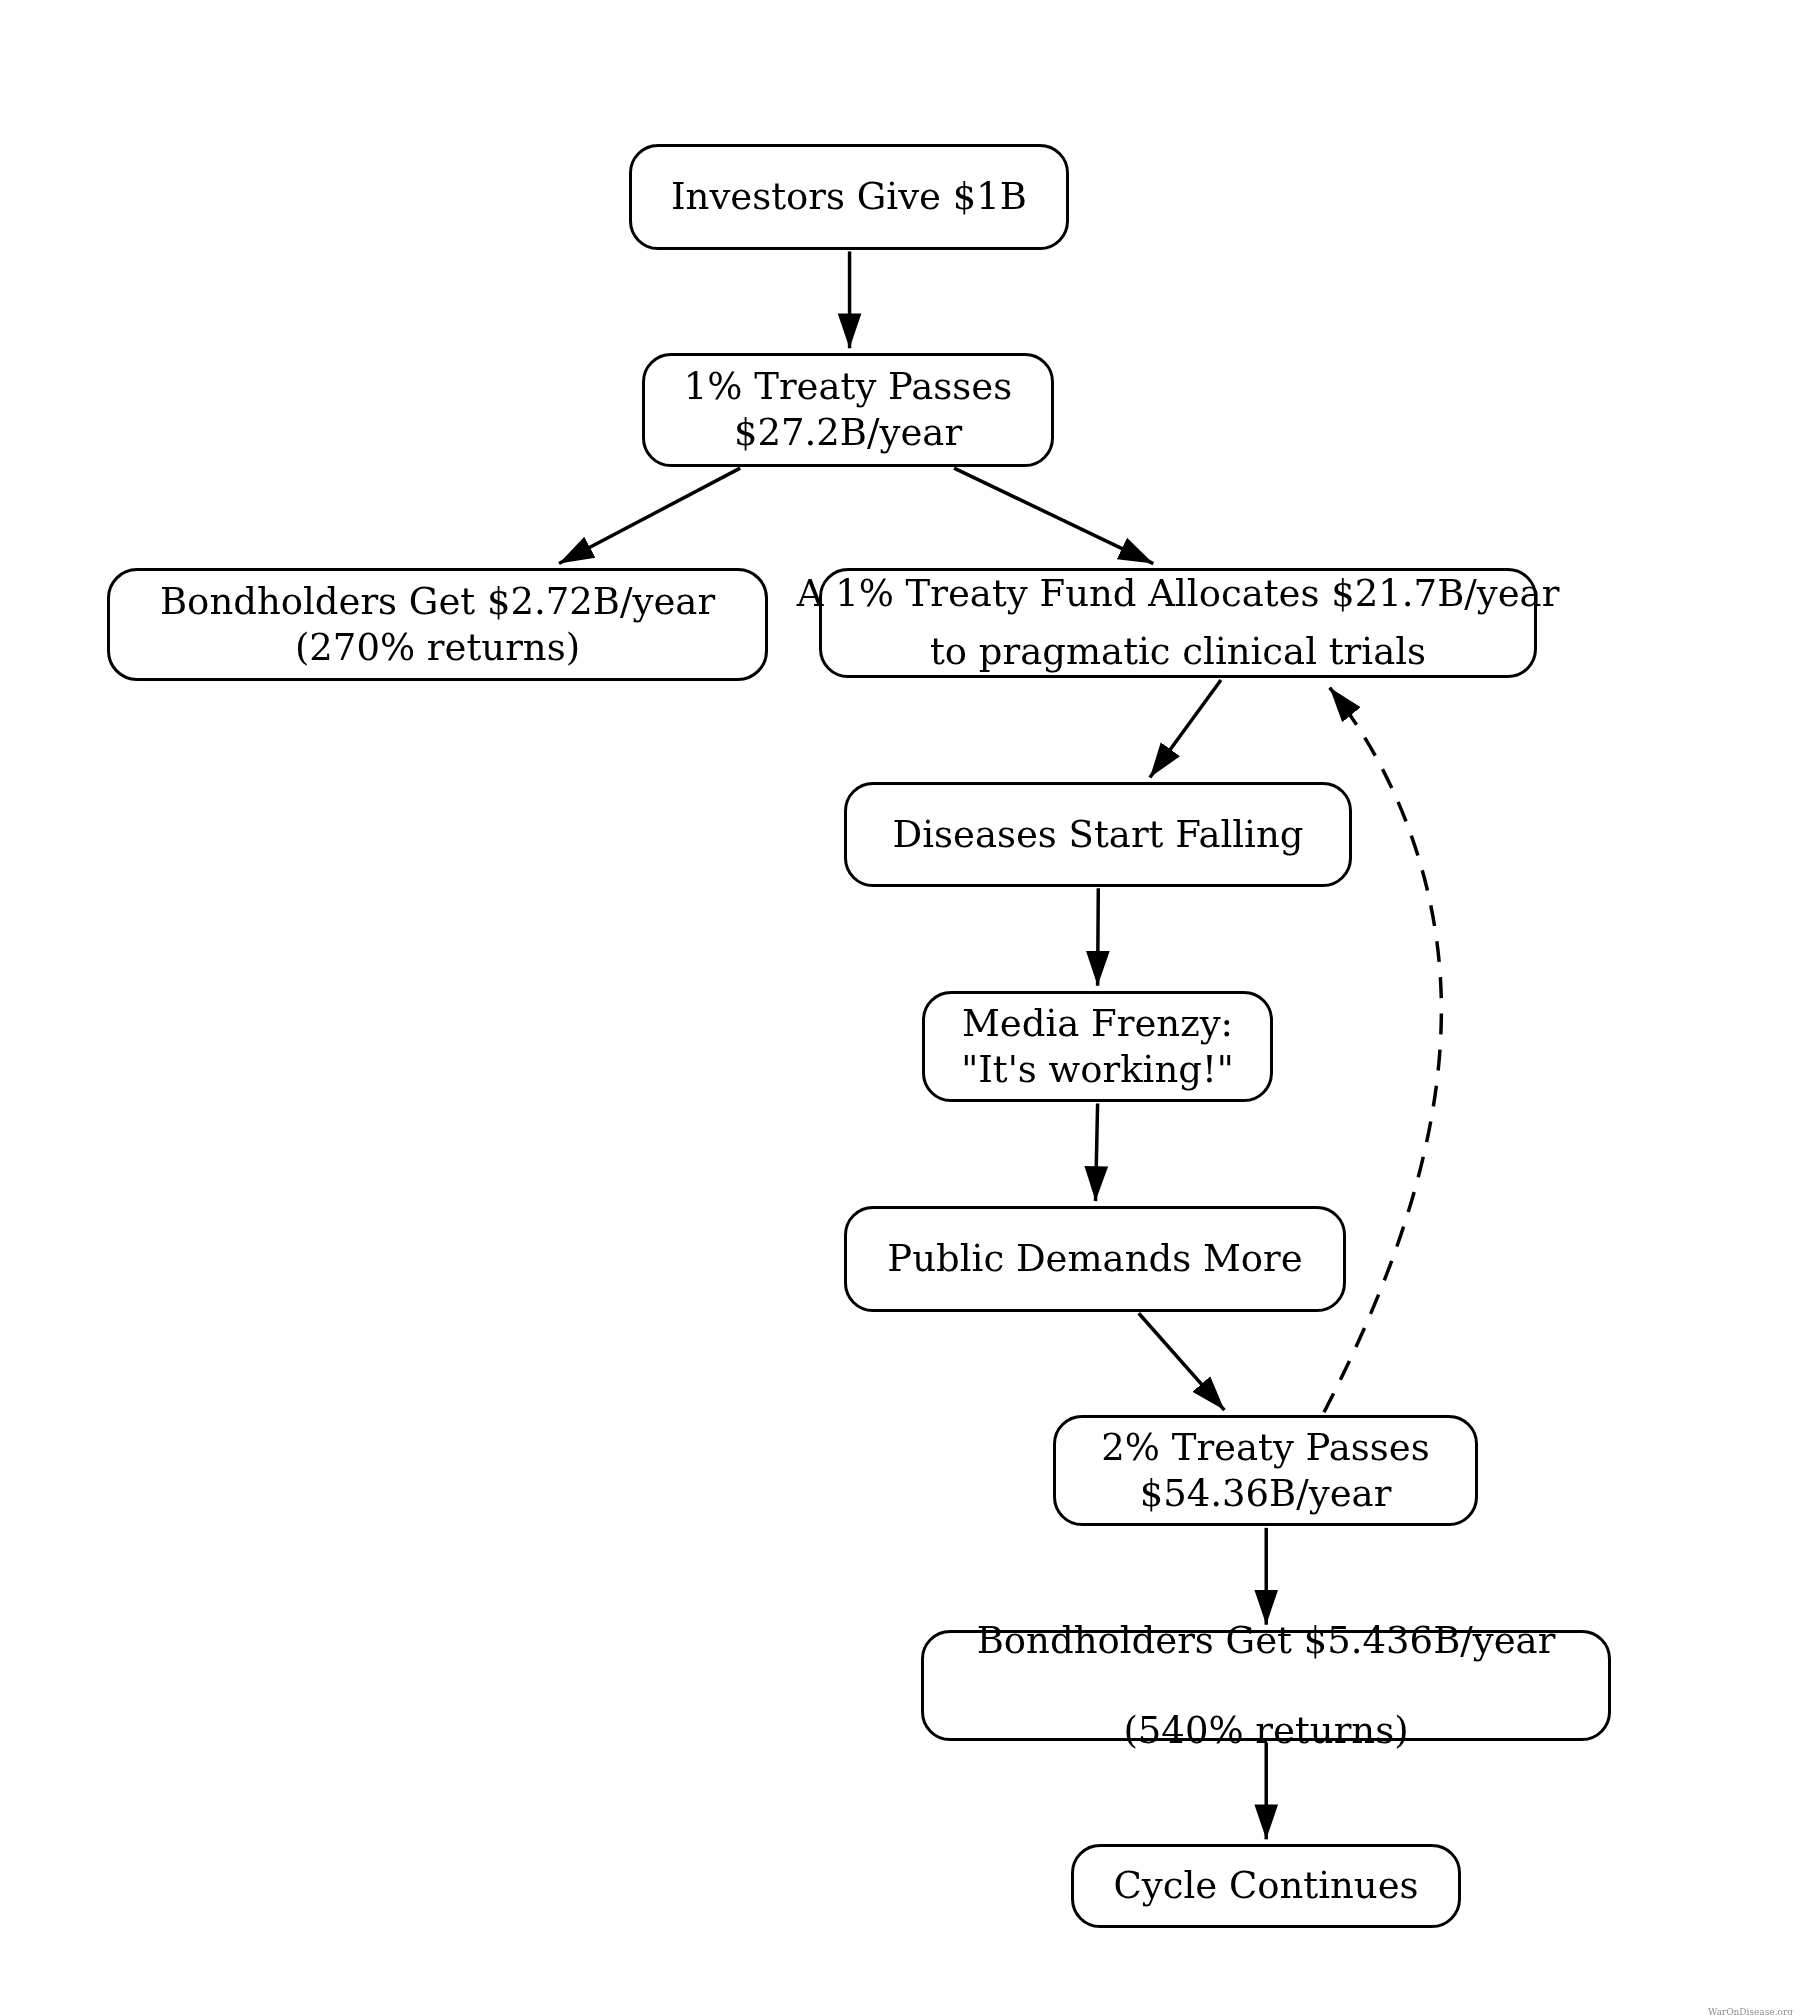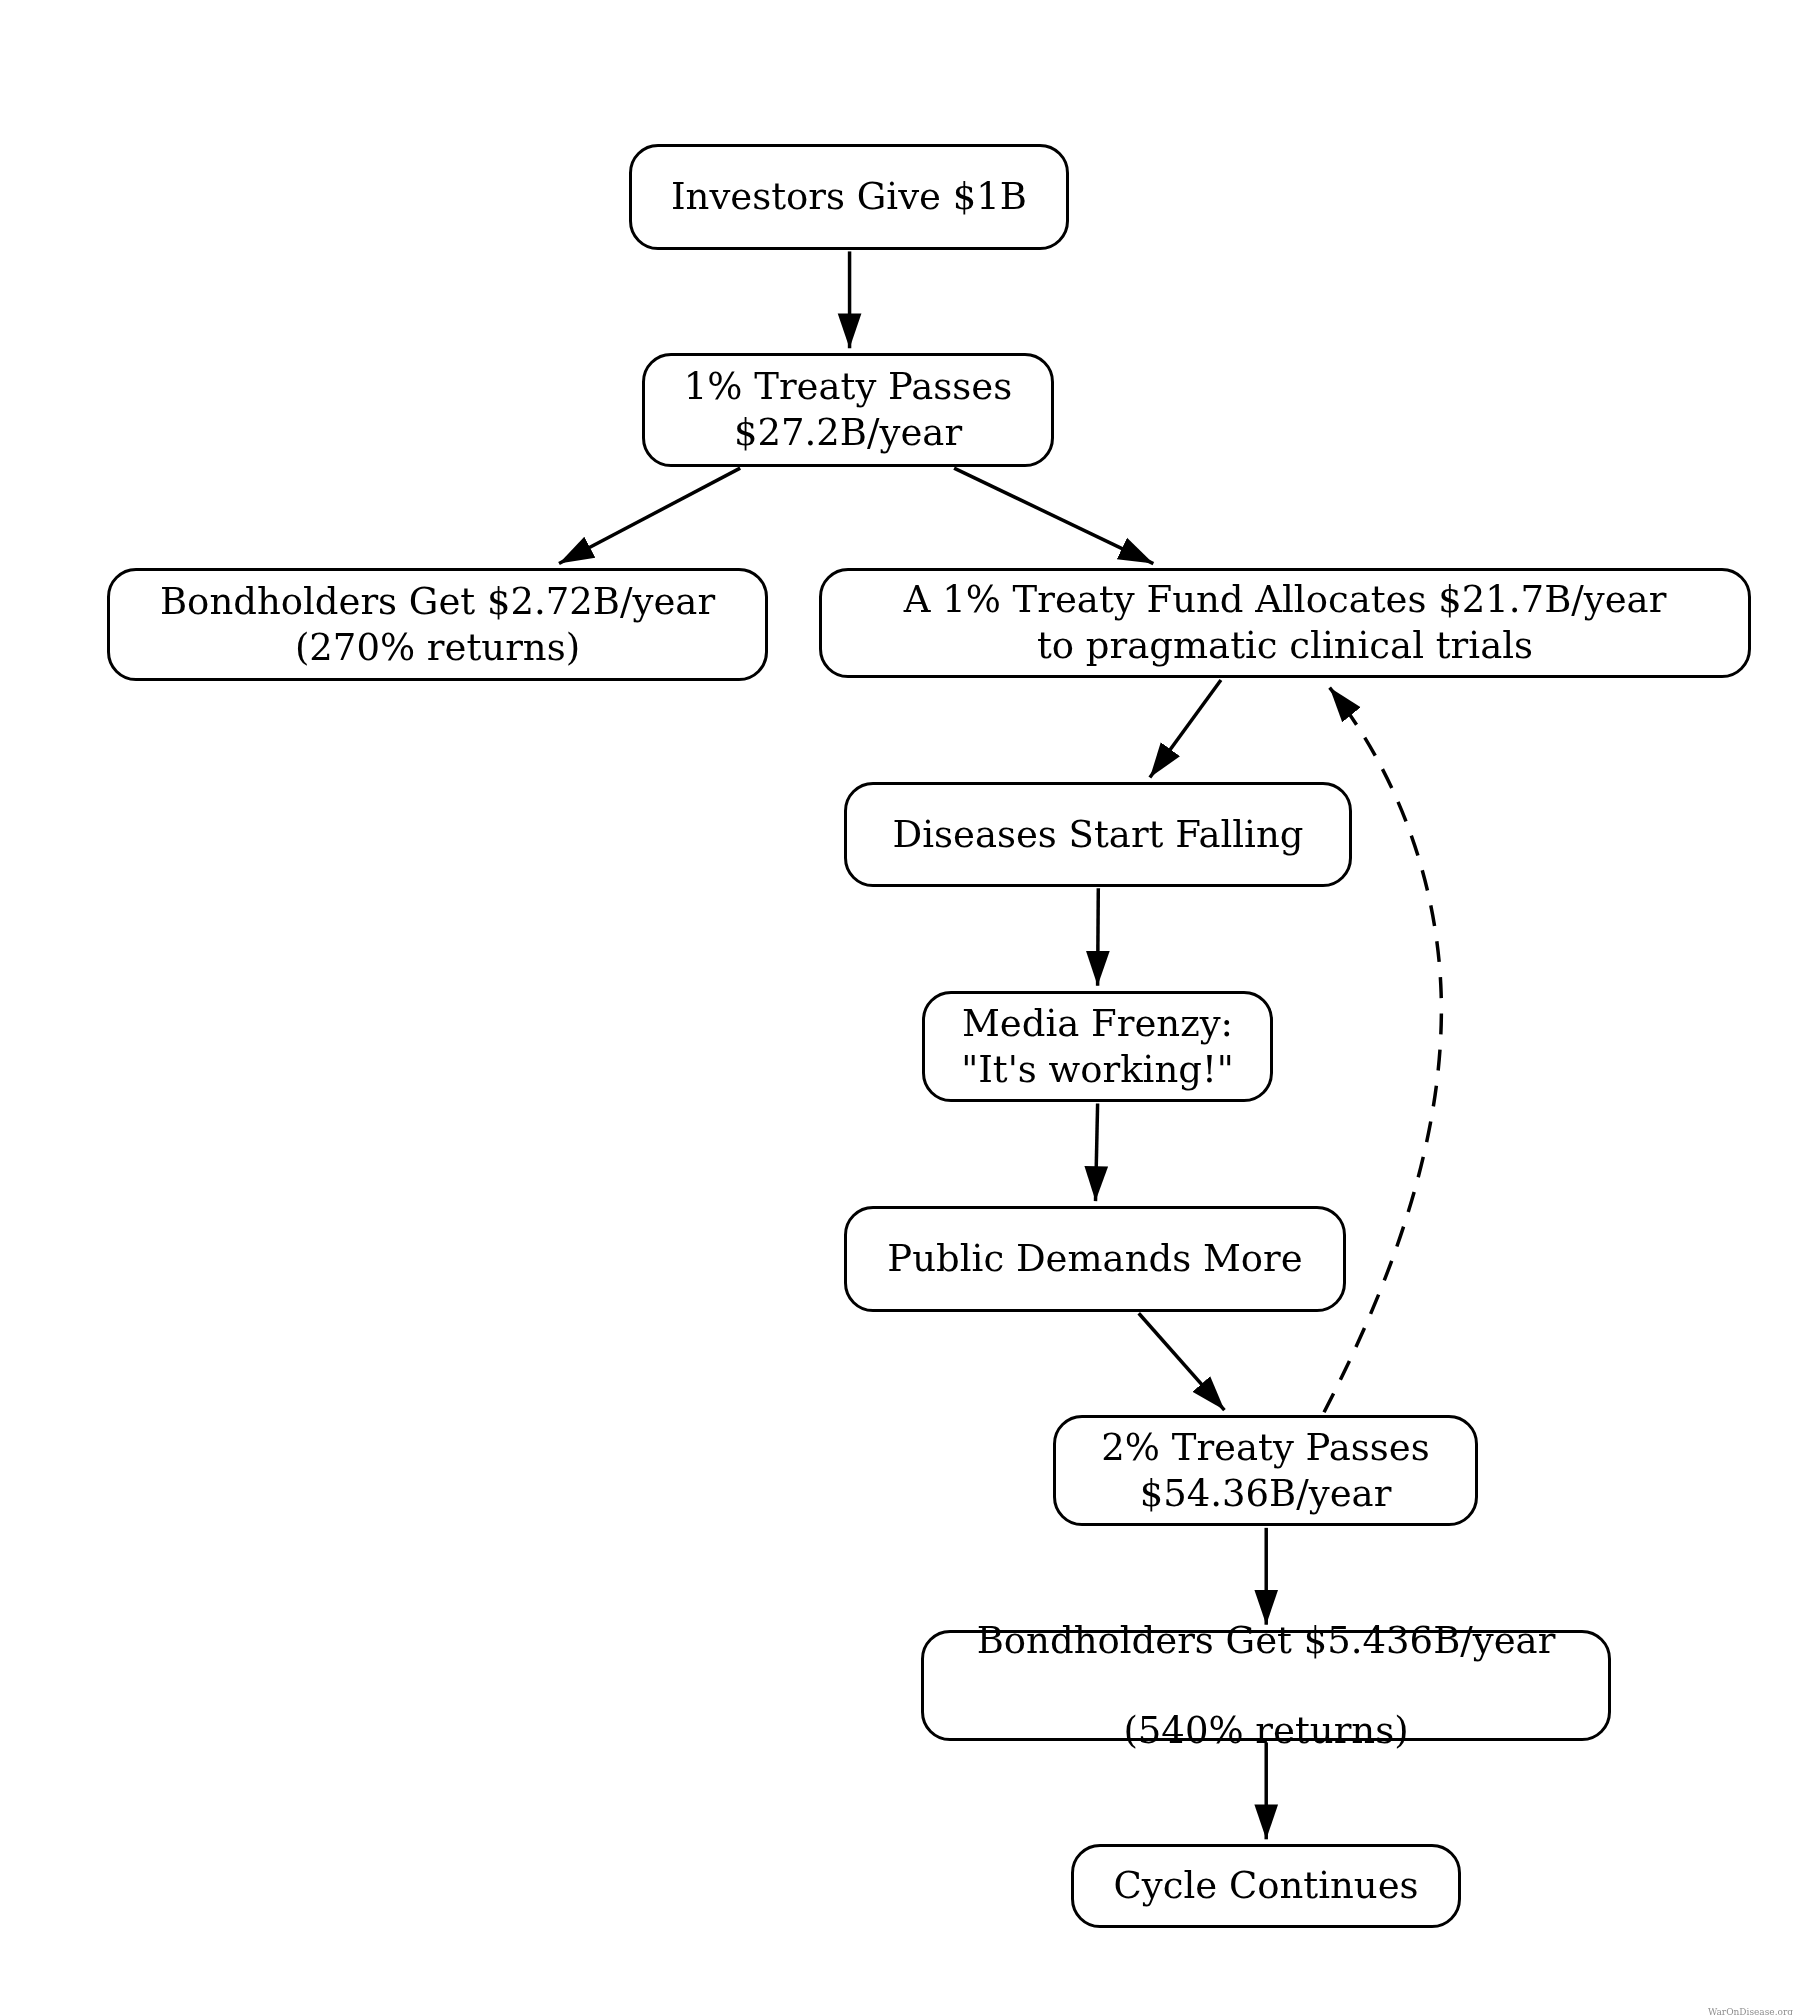--- a/index.html
+++ b/index.html
@@ -38,22 +38,22 @@
     left: 1708px;
     top: 1966px;
     font-size: 9px;
     color: #8f8f8f;
     font-family: "DejaVu Serif", serif;
   }
 
   
   #n-investors    { left:  629px; top:  103px; width:  440px; height: 106px; }
   #n-treaty1      { left:  642px; top:  312px; width:  412px; height: 114px; }
-  #n-bondholders1 { left:  107px; top:  527px; width:  661px; height: 113px; }
-  #n-fund         { left: 819px; top:  527px; width: 932px; height: 110px; }
+  #n-bondholders1 { left:  107px; top:  527px; width:  661px; height: 113px; border-radius: 30px; }
+  #n-fund         { left: 819px; top:  527px; width: 718px; height: 110px; justify-content: space-between; }
   #n-diseases     { left: 844px; top: 741px; width:  508px; height: 105px; justify-content: center; }
   #n-media        { left: 922px; top: 950px; width:  351px; height: 111px; }
   #n-public       { left: 844px; top: 1165px; width:  502px; height: 106px; }
   #n-treaty2      { left: 1053px; top: 1374px; width:  425px; height: 111px; }
   #n-bondholders2 { left: 921px; top: 1589px; width:  690px; height: 111px; gap: 44px; }
   #n-cycle        { left: 1071px; top: 1803px; width:  390px; height: 84px; text-align: center; }
 </style>
 </head>
 <body>
 

